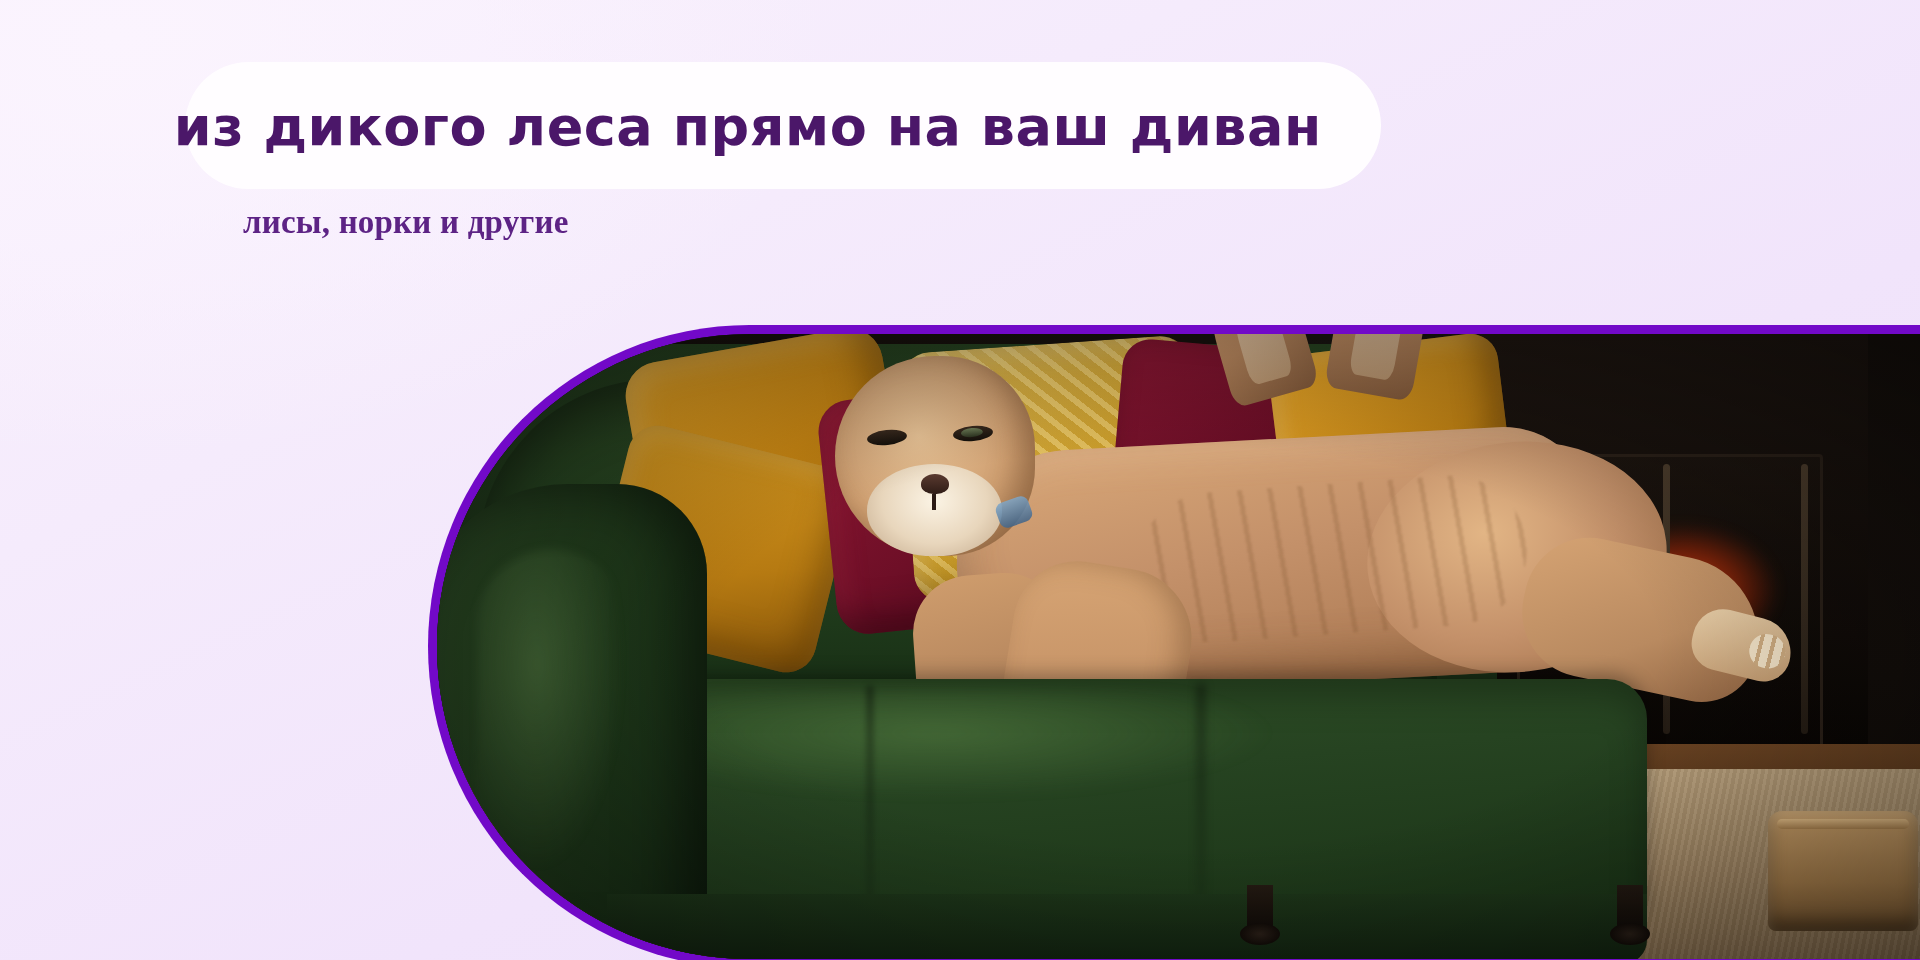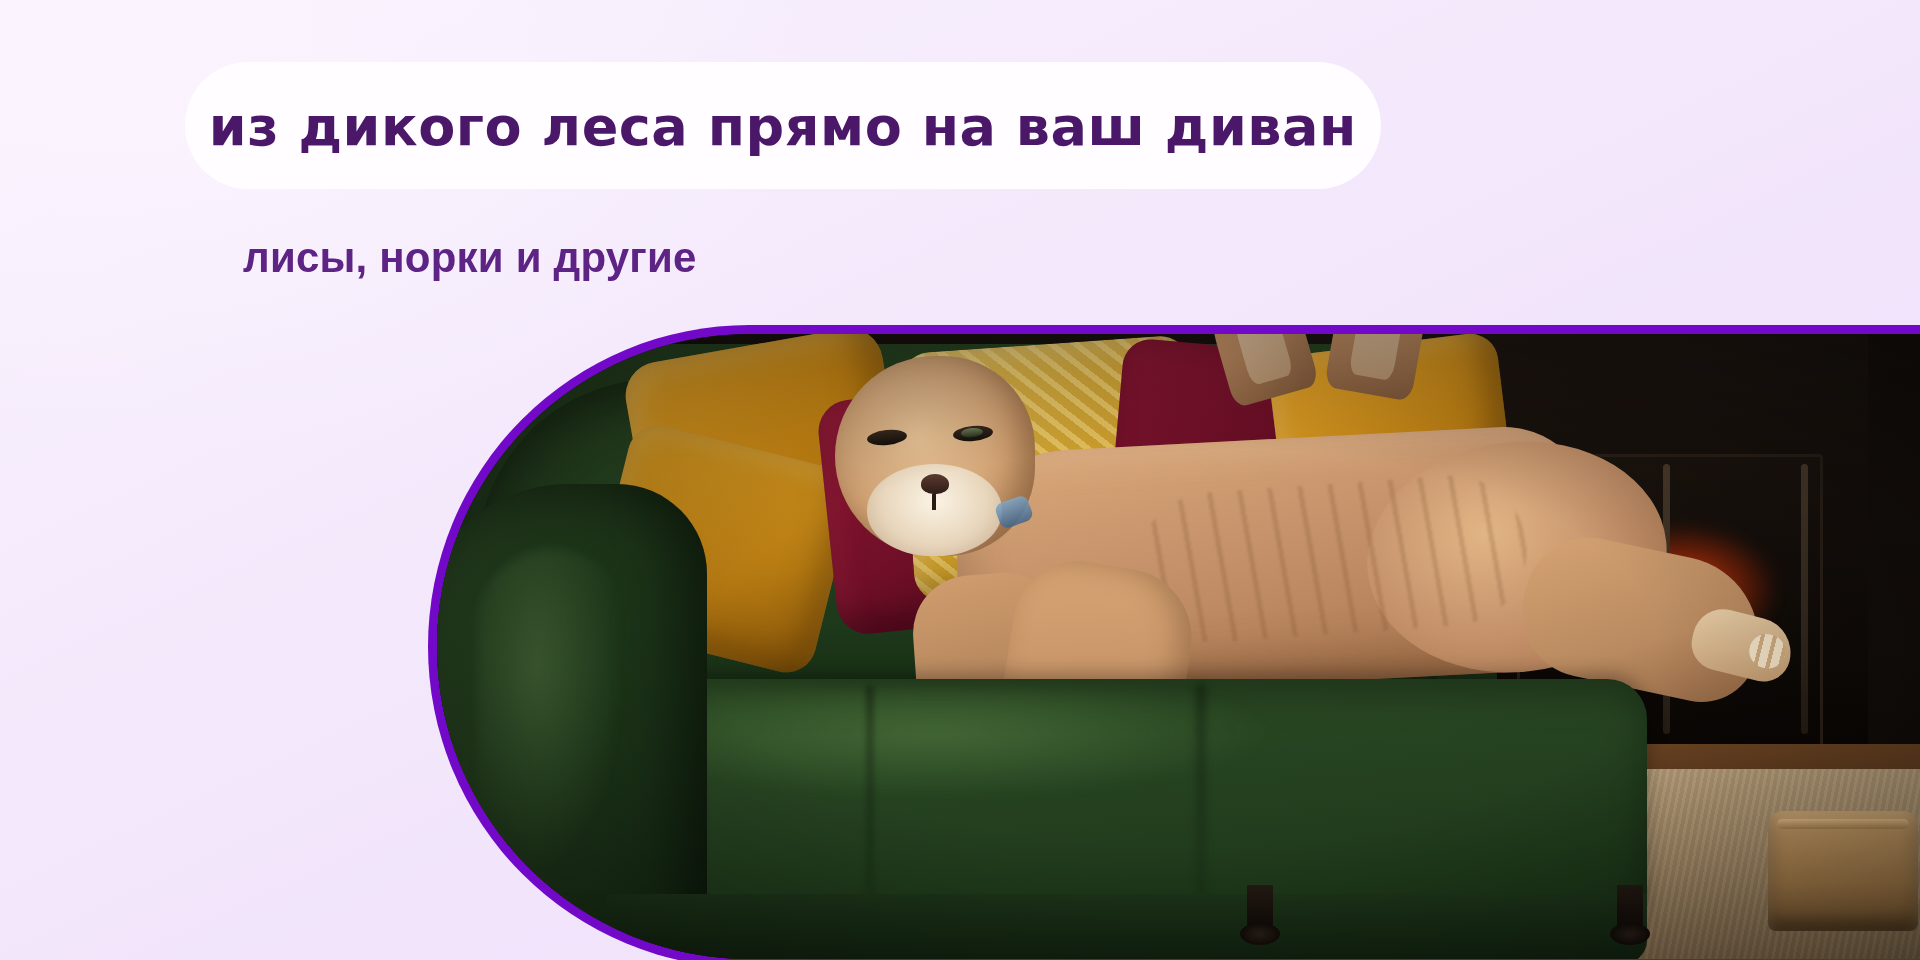--- a/index.html
+++ b/index.html
@@ -13,37 +13,37 @@
     background:
       radial-gradient(1200px 700px at 6% 4%, #fbf4fe 0%, rgba(251,244,254,0) 60%),
       radial-gradient(1400px 900px at 96% 96%, #e9d7f8 0%, rgba(233,215,248,0) 62%),
       linear-gradient(155deg,#f9f1fd 0%,#f5ebfc 30%,#f1e4fb 62%,#ece0f9 100%);
   }
 
   
   #pill{
     position:absolute;left:185px;top:62px;width:1196px;height:127px;
     background:#fffdff;border-radius:64px;
-    display:flex;align-items:center;justify-content:center;
+    display:flex;align-items:center;
   }
   #headline{
     font-family:"DejaVu Sans","Liberation Sans",sans-serif;
     font-weight:700;font-size:53px;line-height:1;
     color:#4b1769;white-space:nowrap;
     letter-spacing:0.5px;
     transform:scaleX(1.02);
     margin-top:2px;
   }
 
   
   #subtitle{
     position:absolute;left:243px;top:198px;
-    font-family:Liberation Sans, sans-serif;
-    font-weight:700;font-size:42px;line-height:48px;
-    color:#5d2385;letter-spacing:0.2px;margin-top:36px;
+    font-family:Liberation Serif, serif;
+    font-weight:700;font-size:33px;line-height:48px;
+    color:#5d2385;letter-spacing:0.2px;
   }
   #subtitle .line{display:block;white-space:nowrap;}
 
   
   #photo-panel{
     position:absolute;left:428px;top:325px;width:1500px;height:643px;
     border:9px solid #7209c8;
     border-top-left-radius:330px;border-bottom-left-radius:330px;
     border-top-right-radius:0;border-bottom-right-radius:0;
     border-right:none;

